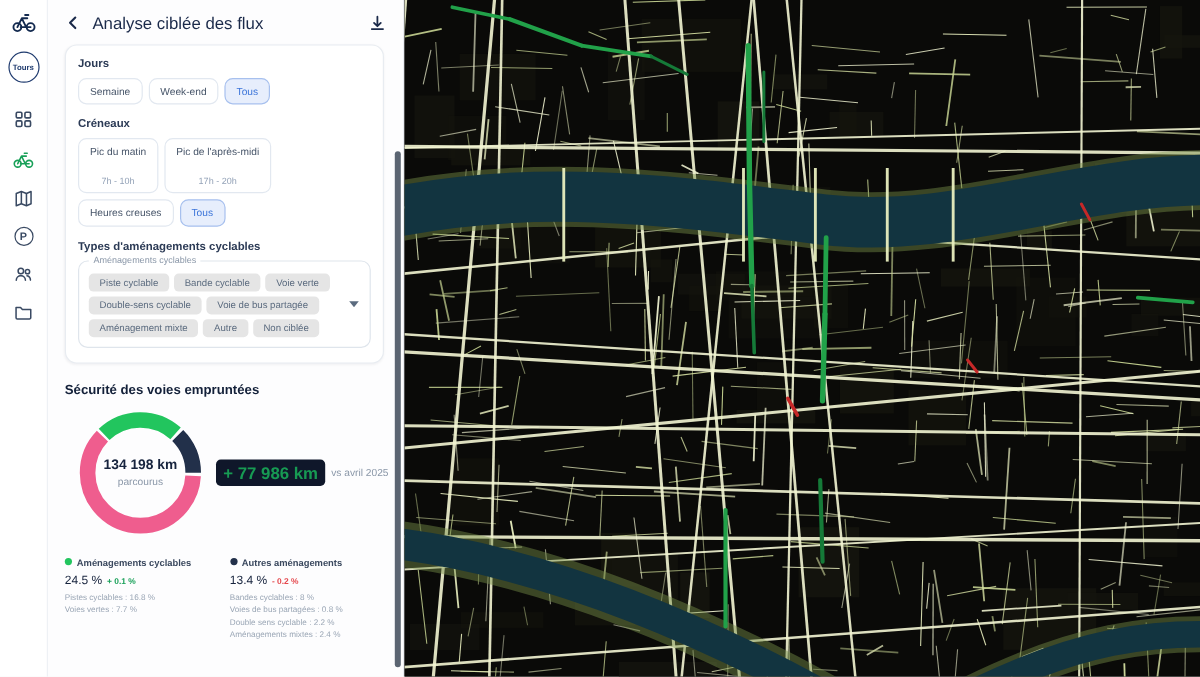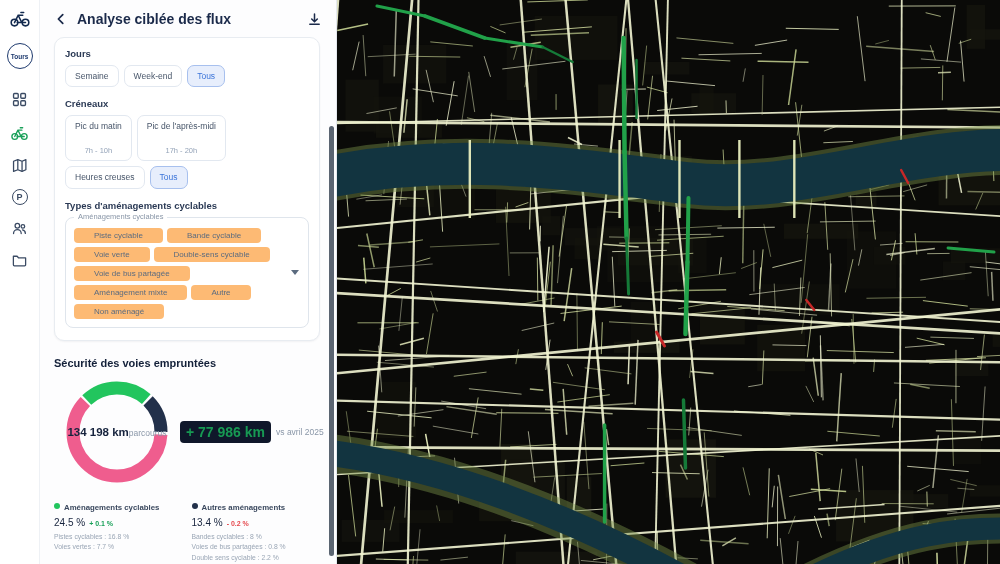--- a/index.html
+++ b/index.html
@@ -17,47 +17,47 @@
   .rail-item{cursor:pointer;color:#3a4a63}
   .rail-item.active{color:#18a058}
   .p-icon{width:16px;height:16px;border:1.6px solid #3a4a63;border-radius:50%;font-size:9px;font-weight:700;
     color:#3a4a63;display:flex;align-items:center;justify-content:center}
 
   
   .panel{width:297px;background:#fdfdfe;position:relative;flex-shrink:0;border-right:1px solid #e5e9ef;
     overflow:hidden}
   .panel-header{display:flex;align-items:center;gap:9px;padding:11px 14px 7px 14px}
   .back-btn,.dl-btn{background:none;border:none;cursor:pointer;display:flex;align-items:center;padding:0}
-  .panel-title{font-size:14px;font-weight:700;color:#1b2a4a;flex:1}
+  .panel-title{font-size:14px;font-weight:400;color:#1b2a4a;flex:1}
 
   .card{margin:3px 16px 0 14px;background:#fff;border:1px solid #e8ecf1;border-radius:10px;
     padding:10px 10px 12px 10px;box-shadow:0 1px 2px rgba(16,24,40,.05)}
   .group{margin-bottom:11px}
   .group:last-child{margin-bottom:0}
   .group-label{font-size:9.5px;font-weight:700;color:#2b3a55;margin-bottom:6px}
   .btn-row{display:flex;gap:5px;flex-wrap:wrap}
   .fbtn{background:#fff;border:1px solid #e2e8f0;border-radius:7px;padding:5px 9px;font-size:8.5px;
     color:#475569;cursor:pointer;text-align:center;line-height:1.2;font-family:inherit}
   .fbtn .sub{display:block;font-size:7.5px;color:#94a3b8;margin-top:15px;font-weight:400}
   .fbtn.sel{background:#e7eefc;border-color:#a7c0ee;color:#3b74d9}
 
   .fieldset{position:relative;border:1px solid #dfe5ec;border-radius:8px;padding:10px 24px 8px 8px;margin-top:4px}
   .legend{position:absolute;top:-6px;left:8px;background:#fff;padding:0 4px;font-size:7.5px;color:#8a97a8}
   .chips{display:flex;flex-wrap:wrap;gap:4px}
-  .chip{background:#fdba74;border-radius:4px;padding:3px 20px;font-size:8px;color:#5b6b7f;cursor:pointer;white-space:nowrap}
+  .chip{background:#e5e5e5;border-radius:4px;padding:3px 9px;font-size:8px;color:#5b6b7f;cursor:pointer;white-space:nowrap}
   .caret{position:absolute;right:9px;top:50%;margin-top:-2px;width:0;height:0;cursor:pointer;
     border-left:4px solid transparent;border-right:4px solid transparent;border-top:5px solid #5b6b7f}
 
   .section{padding:0 16px 0 14px}
   h2.sec{font-size:11px;font-weight:700;color:#132039;margin:16px 0 4px}
 
   .donut-row{display:flex;align-items:center;margin-top:4px}
   .donut{position:relative;width:118px;height:118px;margin-left:4px;flex-shrink:0}
   .donut svg{width:118px;height:118px}
-  .donut-center{position:absolute;inset:0;display:flex;flex-direction:row;align-items:center;justify-content:center}
+  .donut-center{position:absolute;inset:0;display:flex;flex-direction:column;align-items:center;justify-content:center}
   .donut-center .v{font-size:11.5px;font-weight:700;color:#16233d}
   .donut-center .l{font-size:8.5px;color:#8a97a8;margin-top:2px}
   .delta-wrap{display:flex;align-items:center;margin-left:4px;white-space:nowrap}
   .delta-badge{background:#0f172a;color:#179a53;font-size:14px;font-weight:700;padding:3px 6px;border-radius:4px}
   .delta-ctx{font-size:8.5px;color:#8a97a8;margin-left:5px}
 
   .stats{display:flex;gap:9px;margin-top:12px}
   .stat{flex:1;min-width:0}
   .dot{width:6px;height:6px;border-radius:50%;display:inline-block;margin-right:4px;vertical-align:1px}
   .stat-name{font-size:7.8px;font-weight:600;color:#3a485e;line-height:1.3}
@@ -182,21 +182,21 @@
         <div class="fieldset">
           <span class="legend">Aménagements cyclables</span>
           <div class="chips">
             <span class="chip">Piste cyclable</span>
             <span class="chip">Bande cyclable</span>
             <span class="chip">Voie verte</span>
             <span class="chip">Double-sens cyclable</span>
             <span class="chip">Voie de bus partagée</span>
             <span class="chip">Aménagement mixte</span>
             <span class="chip">Autre</span>
-            <span class="chip">Non aménagé</span>
+            <span class="chip">Non ciblée</span>
           </div>
           <span class="caret"></span>
         </div>
       </div>
     </section>
 
     <section class="section">
       <h2 class="sec">Sécurité des voies empruntées</h2>
 
       <div class="donut-row">

